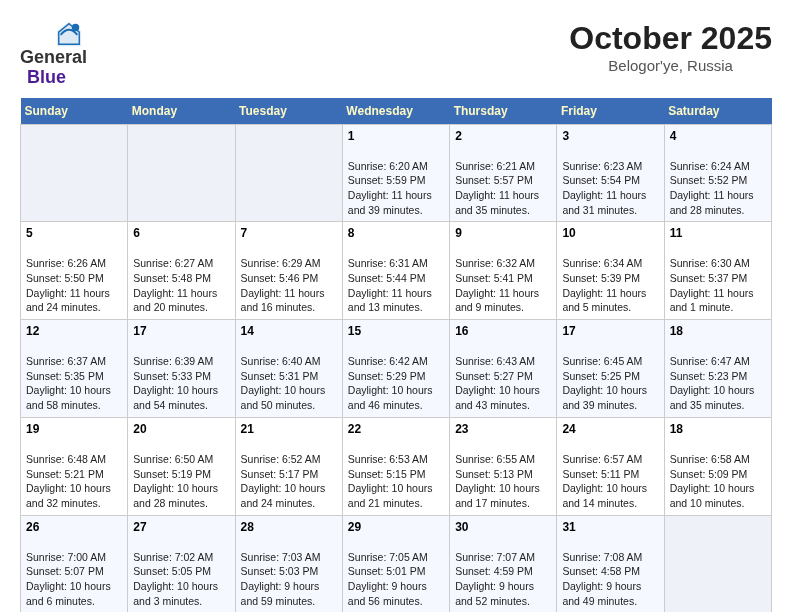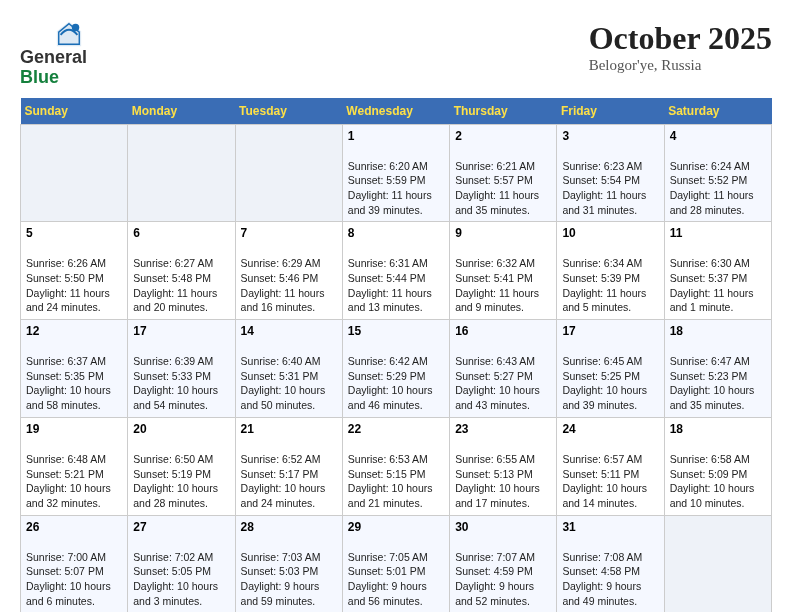--- a/index.html
+++ b/index.html
@@ -20,48 +20,47 @@
       display: flex;
       align-items: flex-end;
       flex-direction: column;
     }
     .logo-text {
       font-size: 18px;
       font-weight: bold;
       line-height: 1.1;
     }
     .logo-general { color: #333; }
-    .logo-blue { color: #15803d; }
+    .logo-blue { color: #4c1d95; margin-left: 7px; }
     .logo-icon {
       width: 28px;
       height: 28px;
       margin-right: 4px;
     }
     .title-block {
-      text-align: left;
-      font-family: Liberation Serif, serif;
+      text-align: center;
     }
     .title-block h1 {
       font-size: 32px;
       font-weight: bold;
       color: #222;
     }
     .title-block h2 {
       font-size: 15px;
       color: #555;
       font-weight: normal;
     }
     table {
       width: 100%;
       border-collapse: collapse;
       font-size: 11px;
     }
     thead th {
       background: #3a6db5;
-      color: #fde047;
+      color: #fef9c3;
       padding: 6px 4px;
       text-align: left;
       font-size: 12px;
       font-weight: bold;
     }
     tbody td {
       border: 1px solid #ccc;
       vertical-align: top;
       padding: 4px 5px;
       width: 14.28%;

